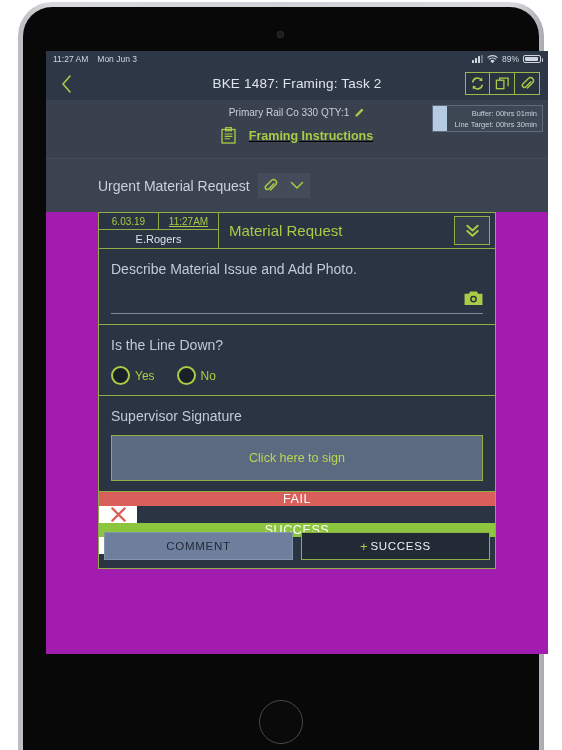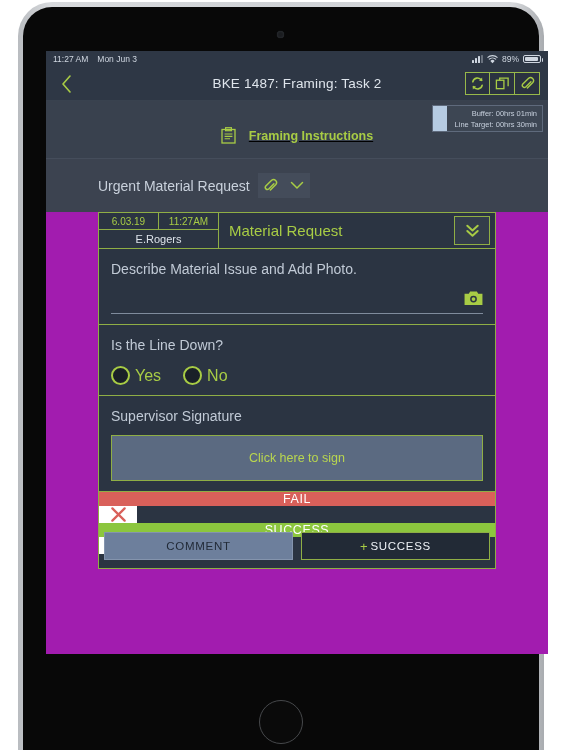--- a/index.html
+++ b/index.html
@@ -148,21 +148,21 @@
   .ch-left { width: 120px; border-right: 1px solid #8fae45; }
   .ch-dt {
     display: flex; height: 17px; border-bottom: 1px solid #8fae45;
   }
   .ch-date {
     flex: 1; display:flex; align-items:center; justify-content:center;
     color: #a8cc45; font-size: 10px; border-right: 1px solid #8fae45;
   }
   .ch-time {
     flex: 1; display:flex; align-items:center; justify-content:center;
-    color: #a8cc45; font-size: 10px;
+    color: #a8cc45; font-size: 10px; text-decoration: underline;
   }
   .ch-user {
     height: 18px; display:flex; align-items:center; justify-content:center;
     color: #dde3ea; font-size: 11px;
   }
   .ch-title {
     flex: 1; display: flex; align-items: center; padding-left: 10px;
     color: #a8cc45; font-size: 15px;
   }
   .ch-expand {
@@ -182,21 +182,21 @@
   .cam-icon {
     position: absolute; right: 12px; bottom: 14px;
   }
 
   .radios { display: flex; align-items: center; gap: 22px; margin-top: 13px; }
   .radio-item { display: flex; align-items: center; gap: 5px; }
   .radio-dot {
     width: 19px; height: 19px; border-radius: 50%;
     border: 2px solid #a8cc45; background: #1a2028;
   }
-  .radio-text { color: #a8cc45; font-size: 16px; }
+  .radio-text { color: #a8cc45; font-size: 12px; }
 
   .sign-box {
     margin-top: 11px; height: 46px; background: #5b6a81;
     border: 1px solid #8fae45;
     display: flex; align-items: center; justify-content: center;
     color: #b9d64f; font-size: 12.5px;
   }
 
   .result-row { display: flex; height: 32px; border-bottom: 1px solid #8fae45; flex-direction: column; }
   .btn-fail {
@@ -283,20 +283,26 @@
         </div>
         <div class="nav-btn">
           <svg width="15" height="15" viewBox="0 0 16 16">
             <path d="M11.6 6.2 L6.1 11.7 a2.2 2.2 0 0 1-3.1-3.1 L9.2 2.4 a3.2 3.2 0 0 1 4.5 4.5 L7.9 12.8" stroke="#a8cc45" stroke-width="1.5" fill="none" stroke-linecap="round"></path>
           </svg>
         </div>
       </div>
     </div>
 
     <div class="subhead">
+      <div class="primary-rail">
+        <span>Primary Rail Co 330 QTY:1</span>
+        <svg width="11" height="11" viewBox="0 0 12 12">
+          <path d="M1.5 10.5 L2 8.2 L8.5 1.7 L10.3 3.5 L3.8 10 Z" fill="#a8cc45"></path>
+        </svg>
+      </div>
       <div class="instr-row">
         <svg width="15" height="17" viewBox="0 0 15 17">
           <rect x="1" y="2.5" width="13" height="13.5" stroke="#a8cc45" stroke-width="1.3" fill="none"></rect>
           <rect x="4.6" y="0.7" width="5.8" height="3" stroke="#a8cc45" stroke-width="1.2" fill="none"></rect>
           <path d="M3.6 7 H11.4 M3.6 9.4 H11.4 M3.6 11.8 H9" stroke="#a8cc45" stroke-width="1.1"></path>
         </svg>
         <span class="instr-label">Framing Instructions</span>
       </div>
       <div class="buffer-box">
         <div class="buffer-bar"></div>

